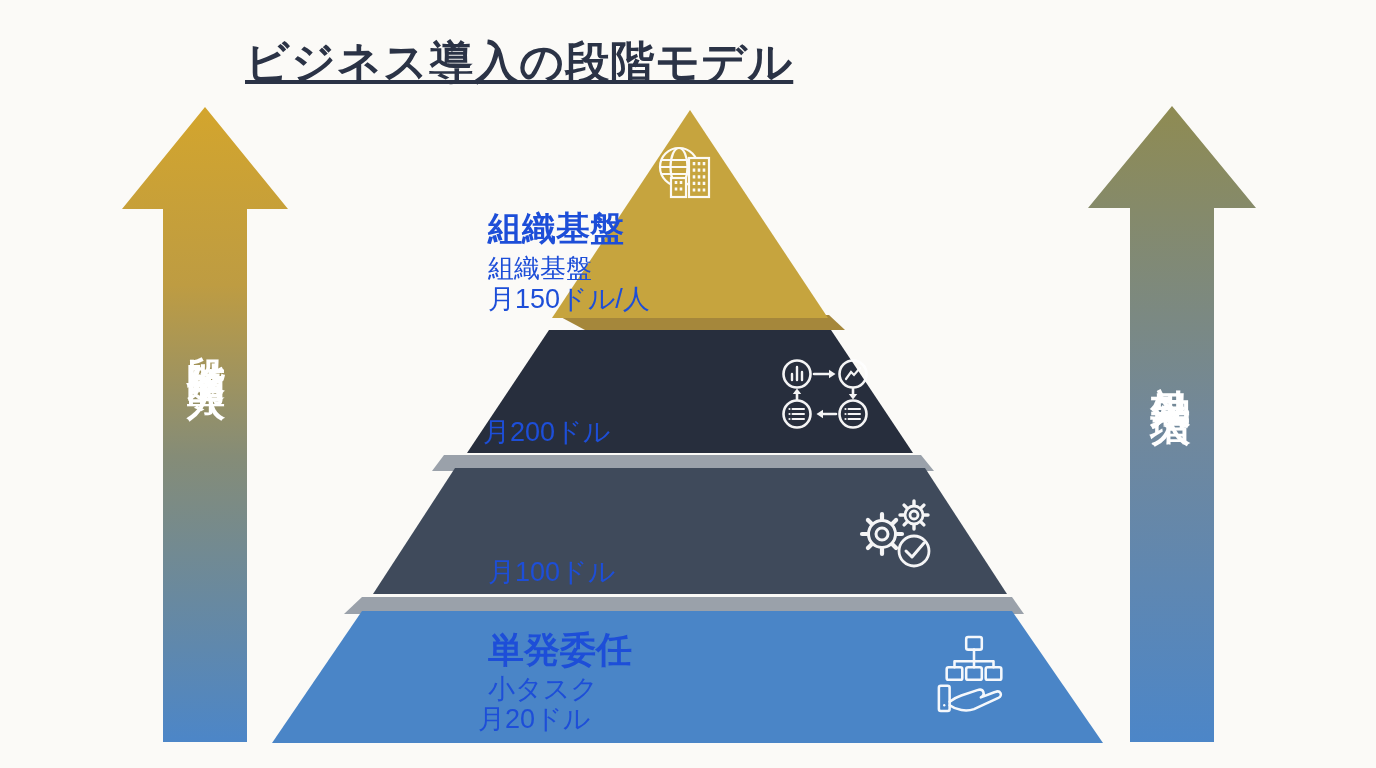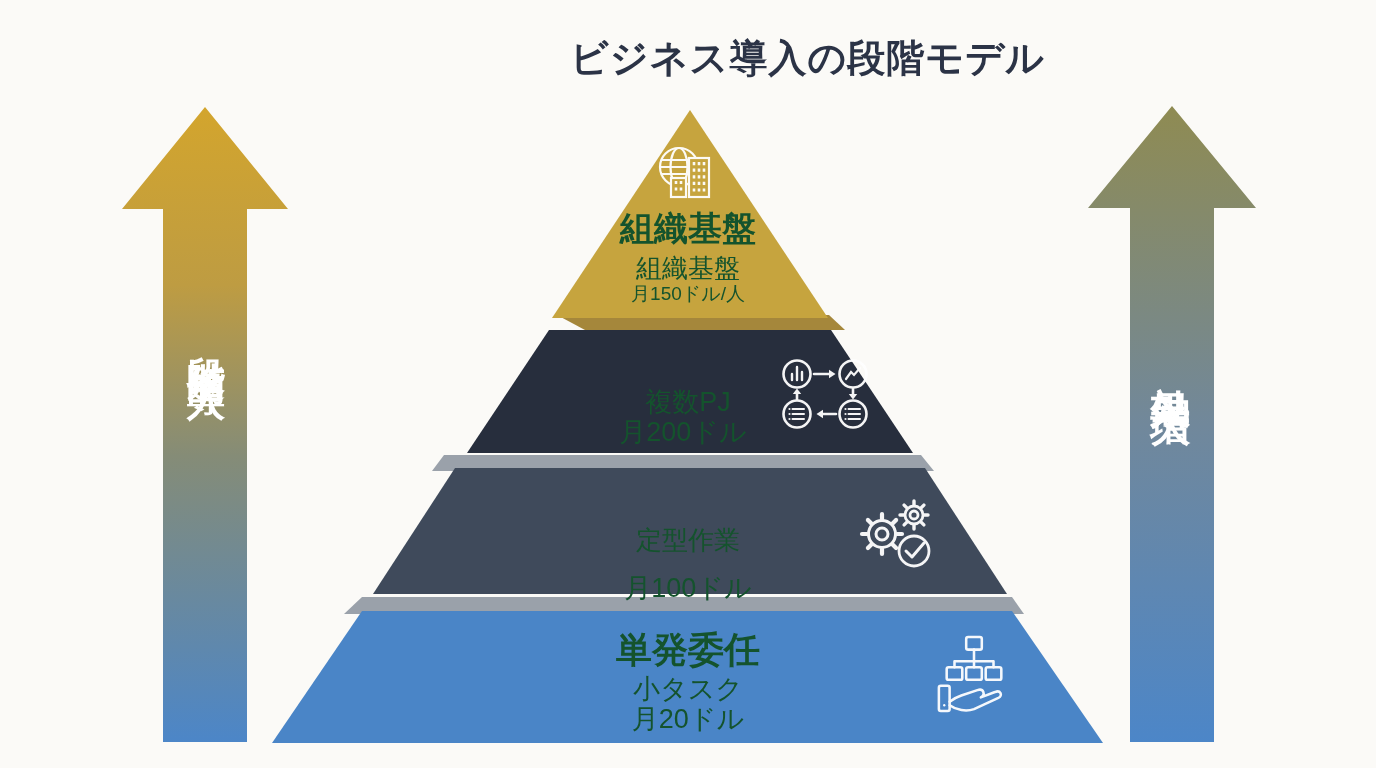--- a/index.html
+++ b/index.html
@@ -4,25 +4,26 @@
 <style>
   html,body{margin:0;padding:0;}
   body{
     width:1376px;height:768px;
     background:#FBFAF7;
     font-family:"Liberation Sans","DejaVu Sans",sans-serif;
     overflow:hidden;
   }
   .stage{position:relative;width:1376px;height:768px;}
   .layer{position:absolute;left:0;top:0;width:1376px;height:768px;}
-  .txt{position:absolute;text-align:center;color:#14532d;white-space:nowrap;}
+  .txt{position:absolute;text-align:left;color:#1d4ed8;white-space:nowrap;}
   .title{
     position:absolute;left:245px;top:33px;width:800px;
-    text-align:right;font-size:38px;font-weight:800;color:#2B3346;
+    text-align:left;font-size:44px;font-weight:800;color:#2B3346;
     letter-spacing:1px;
+    text-decoration:underline;
   }
   .tier-name{font-weight:800;}
   .vlabel{
     position:absolute;
     writing-mode:vertical-rl;text-orientation:upright;
     color:#FFFFFF;font-weight:800;
     transform:translateX(-50%);
     line-height:1;letter-spacing:6px;
   }
   .vlabel.left{left:206px;top:326px;font-size:38px;}
@@ -63,31 +64,29 @@
     <polygon points="362,611 1012,611 1103,743 272,743" fill="#4A85C7"></polygon>
   </svg>
 
   <div class="title">ビジネス導入の段階モデル</div>
 
   <div class="vlabel left">段階的導入</div>
   <div class="vlabel right">効果増大</div>
 
   <div class="txt tier-name" style="left:488px;top:206px;width:400px;font-size:34px;">組織基盤</div>
   <div class="txt" style="left:488px;top:251px;width:400px;font-size:26px;">組織基盤</div>
-  <div class="txt" style="left:488px;top:281px;width:400px;font-size:19px;">月150ドル/人</div>
+  <div class="txt" style="left:488px;top:281px;width:400px;font-size:27px;">月150ドル/人</div>
 
-  <div class="txt" style="left:488px;top:384px;width:400px;font-size:27px;">複数PJ</div>
   <div class="txt" style="left:483px;top:414px;width:400px;font-size:27px;">月200ドル</div>
 
-  <div class="txt" style="left:488px;top:523px;width:400px;font-size:26px;">定型作業</div>
-  <div class="txt" style="left:488px;top:554px;width:400px;font-size:27px;margin-top:16px;">月100ドル</div>
+  <div class="txt" style="left:488px;top:554px;width:400px;font-size:27px;">月100ドル</div>
 
   <div class="txt" style="left:488px;top:671px;width:400px;font-size:27px;">小タスク</div>
   <div class="txt tier-name" style="left:488px;top:626px;width:400px;font-size:36px;">単発委任</div>
-  <div class="txt" style="left:488px;top:701px;width:400px;font-size:27px;">月20ドル</div>
+  <div class="txt" style="left:478px;top:701px;width:400px;font-size:27px;">月20ドル</div>
 
   <div class="icon" style="left:652px;top:141px;width:72px;height:70px;">
     <svg viewBox="0 0 72 70" fill="none" stroke="#FFFFFF" stroke-width="2.2" opacity="0.95">
       <g>
         <circle cx="27" cy="26" r="19"></circle>
         <ellipse cx="27" cy="26" rx="8.5" ry="19"></ellipse>
         <line x1="9.3" y1="19" x2="44.7" y2="19"></line>
         <line x1="8" y1="26" x2="46" y2="26"></line>
         <line x1="9.3" y1="33" x2="44.7" y2="33"></line>
       </g>

